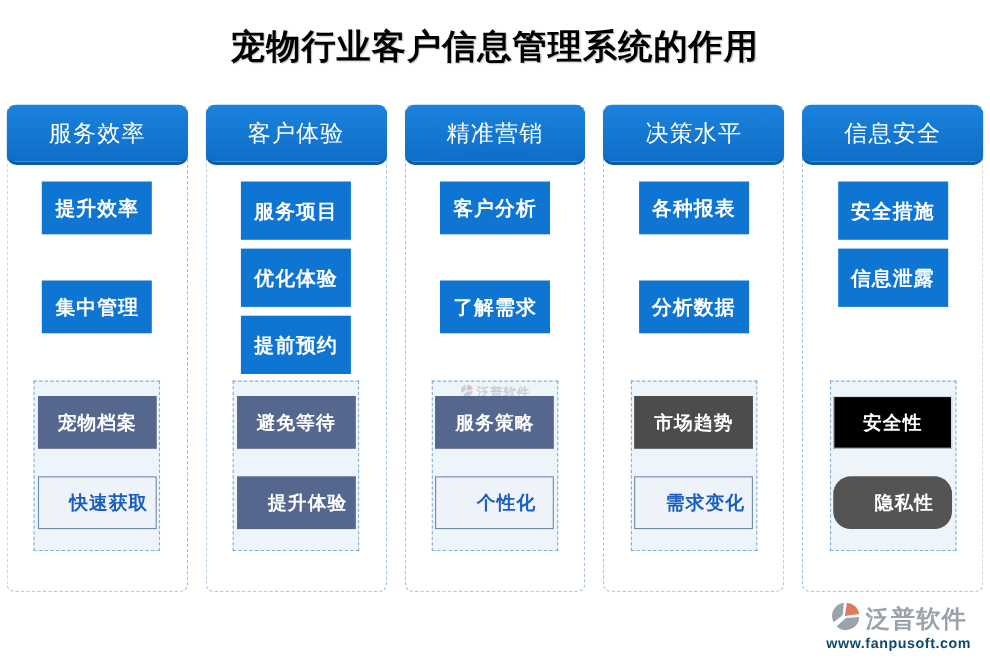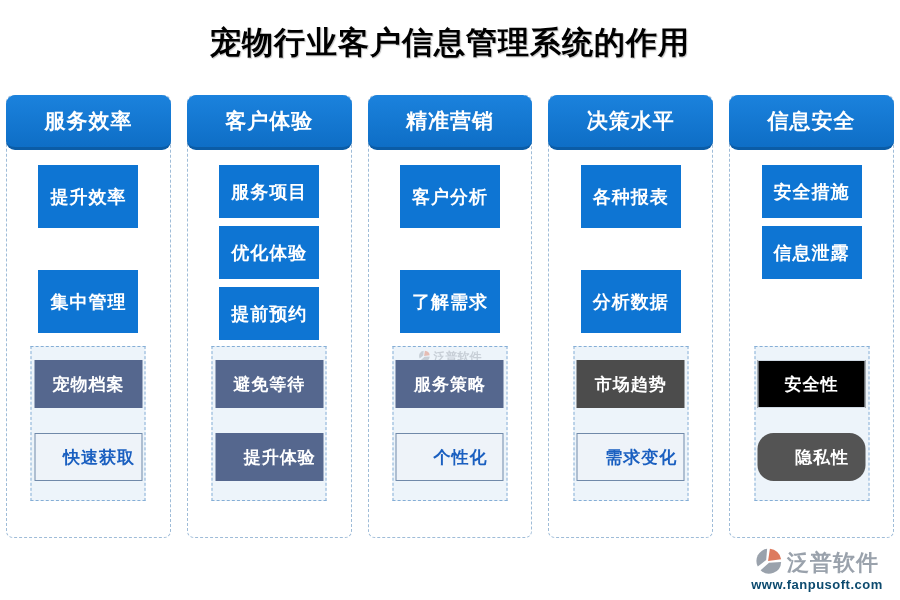--- a/index.html
+++ b/index.html
@@ -21,34 +21,34 @@
   .column{
     position:relative;width:165px;height:443px;box-sizing:border-box;
     border:1px dashed #9fbcd8;border-radius:7px;background:#fff;
   }
   .col-header{
     position:absolute;top:-1px;left:-1px;right:-1px;height:55px;
     background:linear-gradient(#1b82dd,#0e6ec6);
     border-bottom:3px solid #0b5ca6;
     border-radius:9px;box-sizing:border-box;
     display:flex;align-items:center;justify-content:center;
-    color:#fff;font-size:21px;font-weight:bold;letter-spacing:1px;
+    color:#fff;font-size:21px;font-weight:normal;letter-spacing:1px;
     z-index:3;
   }
   .col-body{
     position:absolute;top:65px;left:0;right:0;height:180px;
     display:flex;flex-direction:column;align-items:center;
     padding-top:4px;box-sizing:border-box;
   }
   .box{
     display:flex;align-items:center;justify-content:center;
     font-weight:bold;letter-spacing:1px;box-sizing:border-box;
   }
   .col-body .box{width:100px;font-size:18px;}
-  .body-2 .box{height:63px;}
+  .body-2 .box{height:48px;}
   .body-2 .box + .box{margin-top:42px;}
   .body-3 .box{height:53px;}
   .body-3 .box + .box{margin-top:8px;}
   .box-blue{background:#0e75d3;color:#fff;}
   .sub-panel{
     position:absolute;top:250px;left:50%;transform:translateX(-50%);
     width:115px;height:155px;box-sizing:border-box;
     border:1px dashed #85aed6;background:#edf4fa;
     display:flex;flex-direction:column;align-items:center;
     padding-top:13px;

